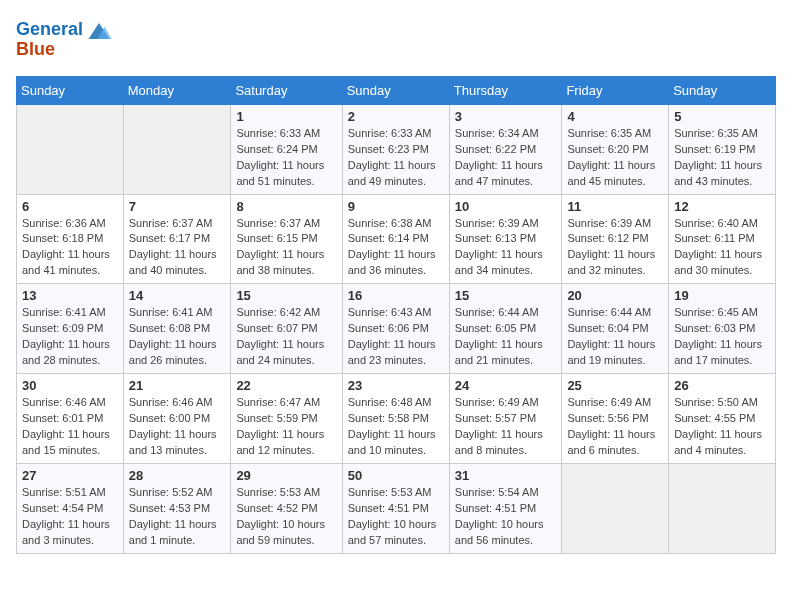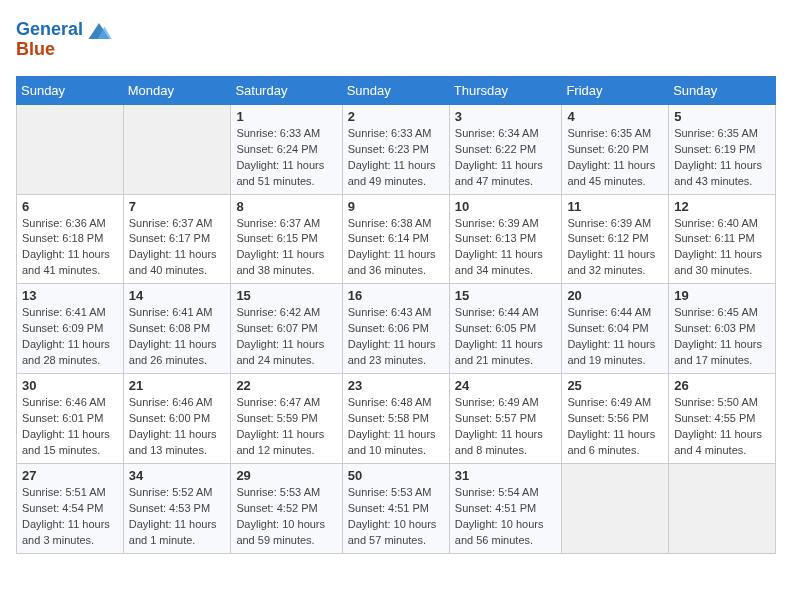--- a/index.html
+++ b/index.html
@@ -237,21 +237,21 @@
           <div class="day-number">26</div>
           <div class="day-info">Sunrise: 5:50 AM<br>Sunset: 4:55 PM<br>Daylight: 11 hours and 4 minutes.</div>
         </td>
       </tr>
       <tr>
         <td>
           <div class="day-number">27</div>
           <div class="day-info">Sunrise: 5:51 AM<br>Sunset: 4:54 PM<br>Daylight: 11 hours and 3 minutes.</div>
         </td>
         <td>
-          <div class="day-number">34</div>
+          <div class="day-number">28</div>
           <div class="day-info">Sunrise: 5:52 AM<br>Sunset: 4:53 PM<br>Daylight: 11 hours and 1 minute.</div>
         </td>
         <td>
           <div class="day-number">29</div>
           <div class="day-info">Sunrise: 5:53 AM<br>Sunset: 4:52 PM<br>Daylight: 10 hours and 59 minutes.</div>
         </td>
         <td>
           <div class="day-number">50</div>
           <div class="day-info">Sunrise: 5:53 AM<br>Sunset: 4:51 PM<br>Daylight: 10 hours and 57 minutes.</div>
         </td>

